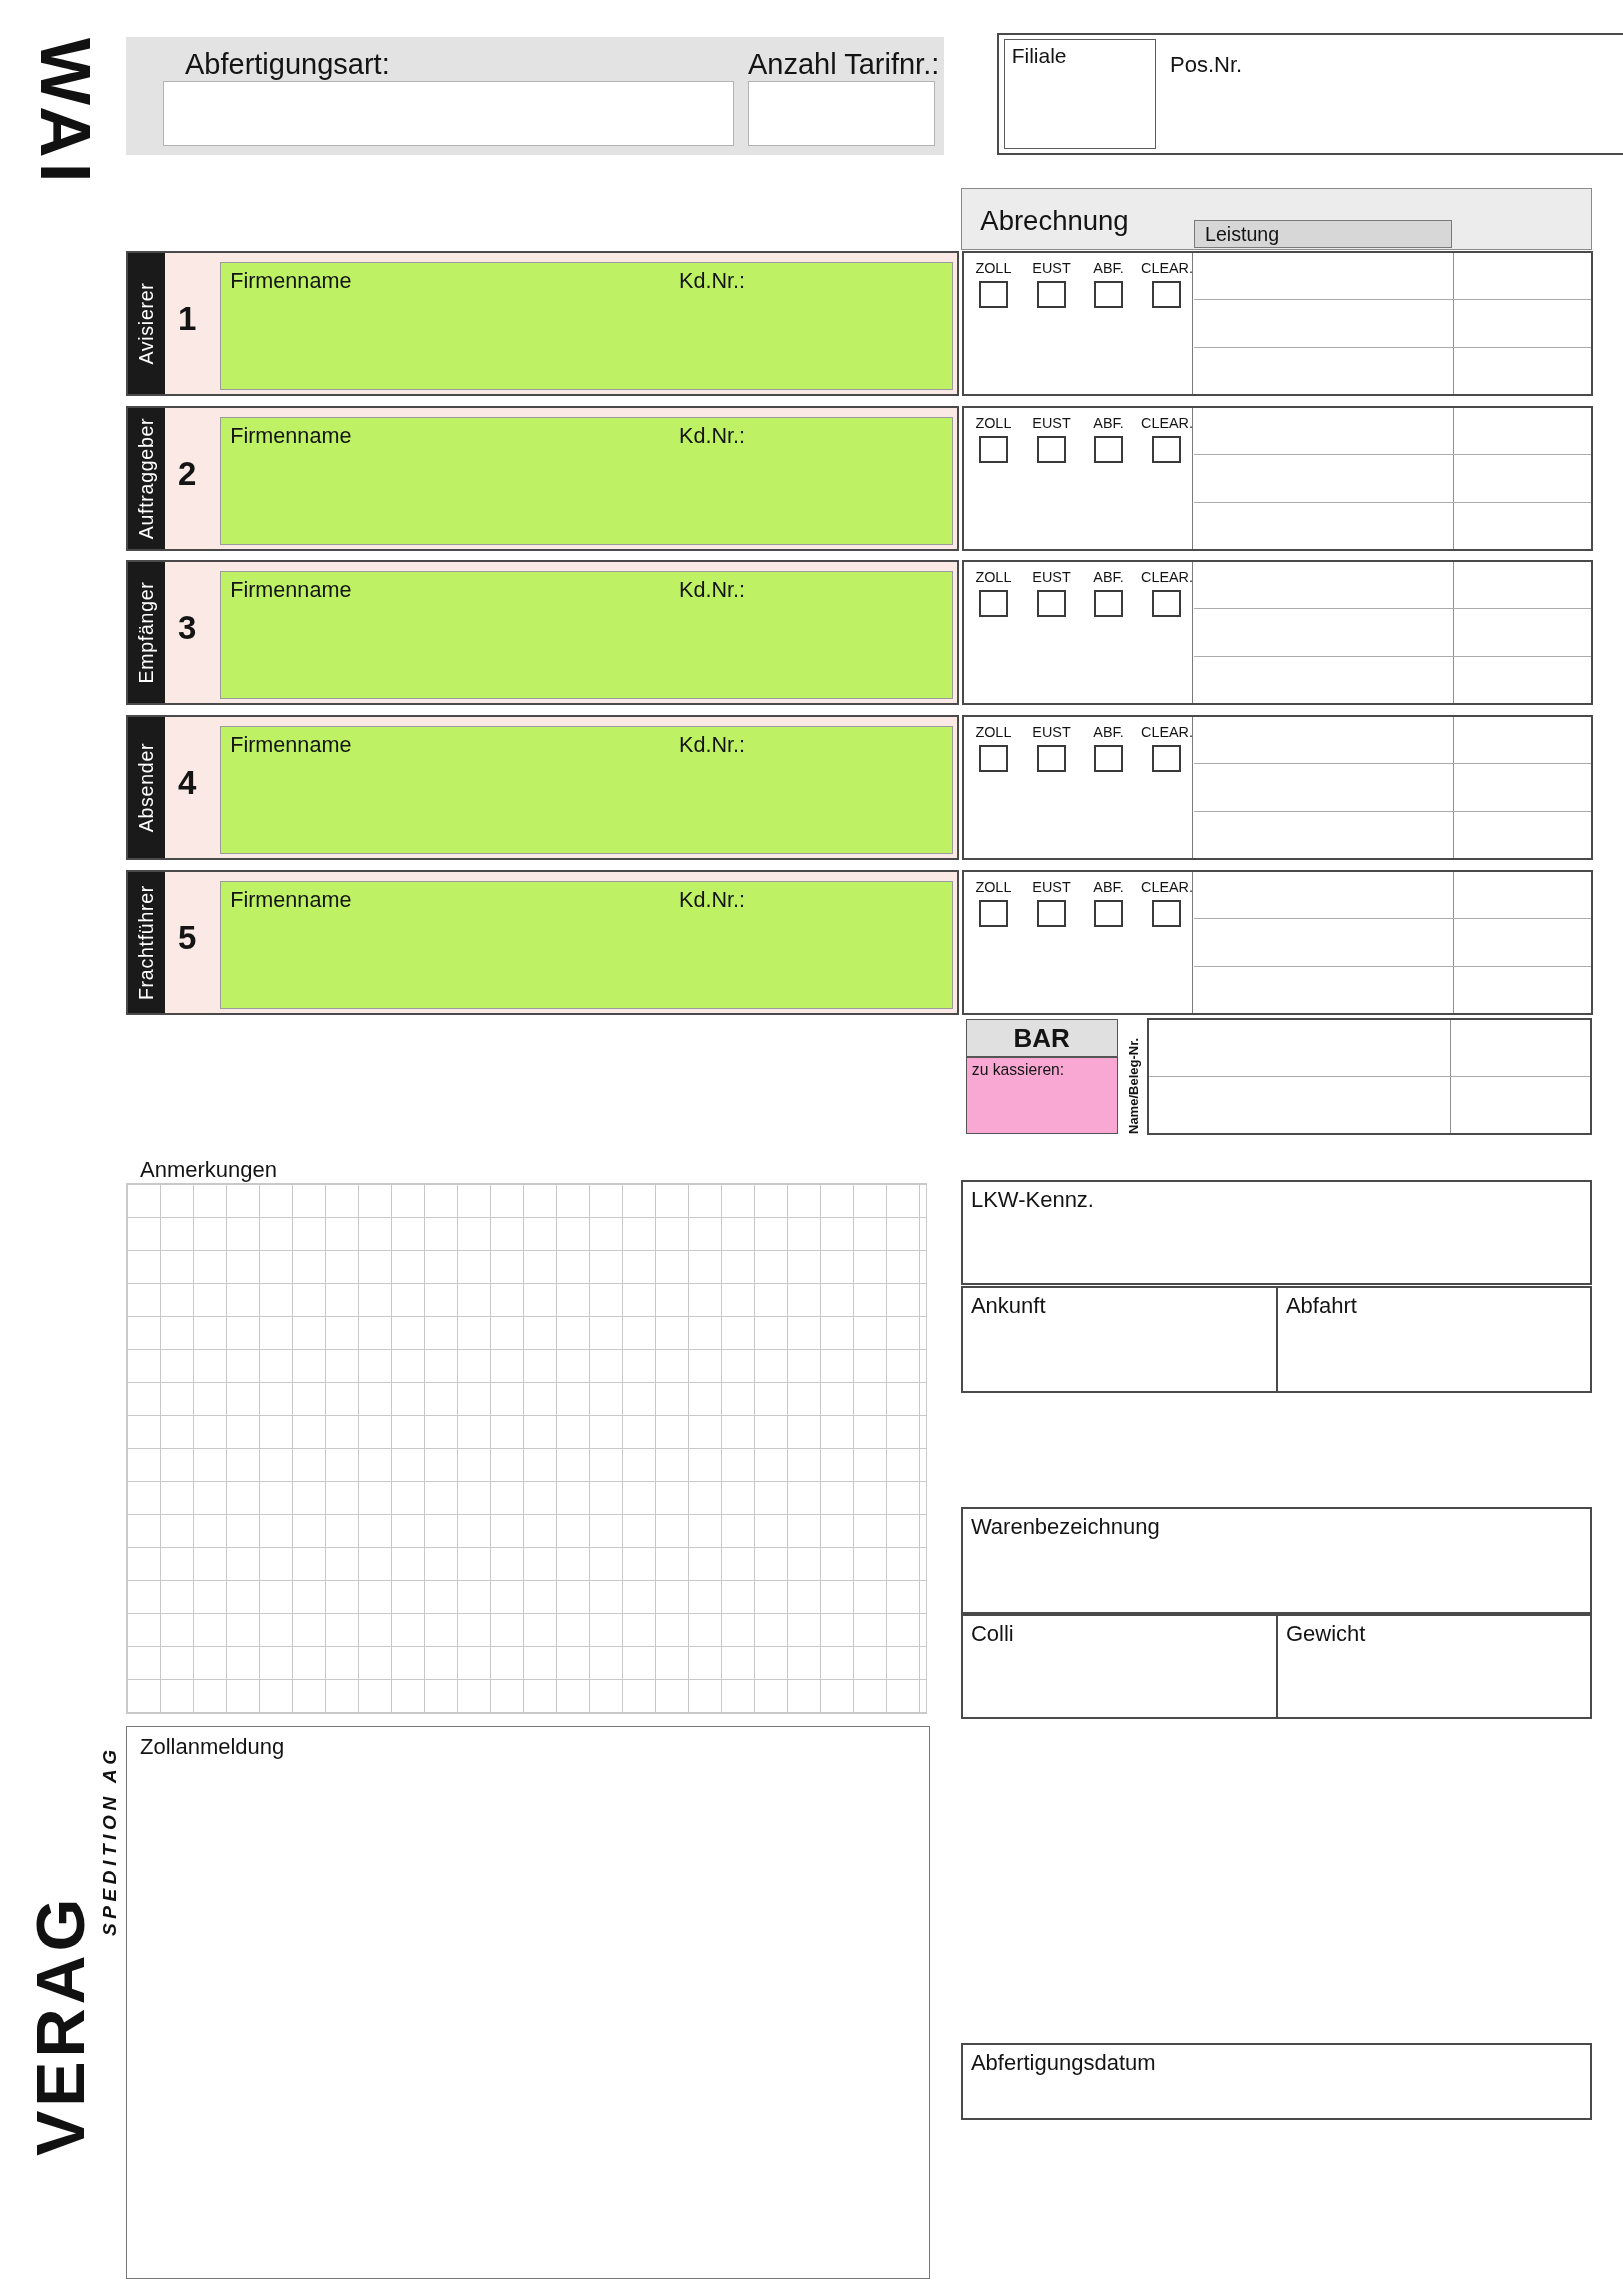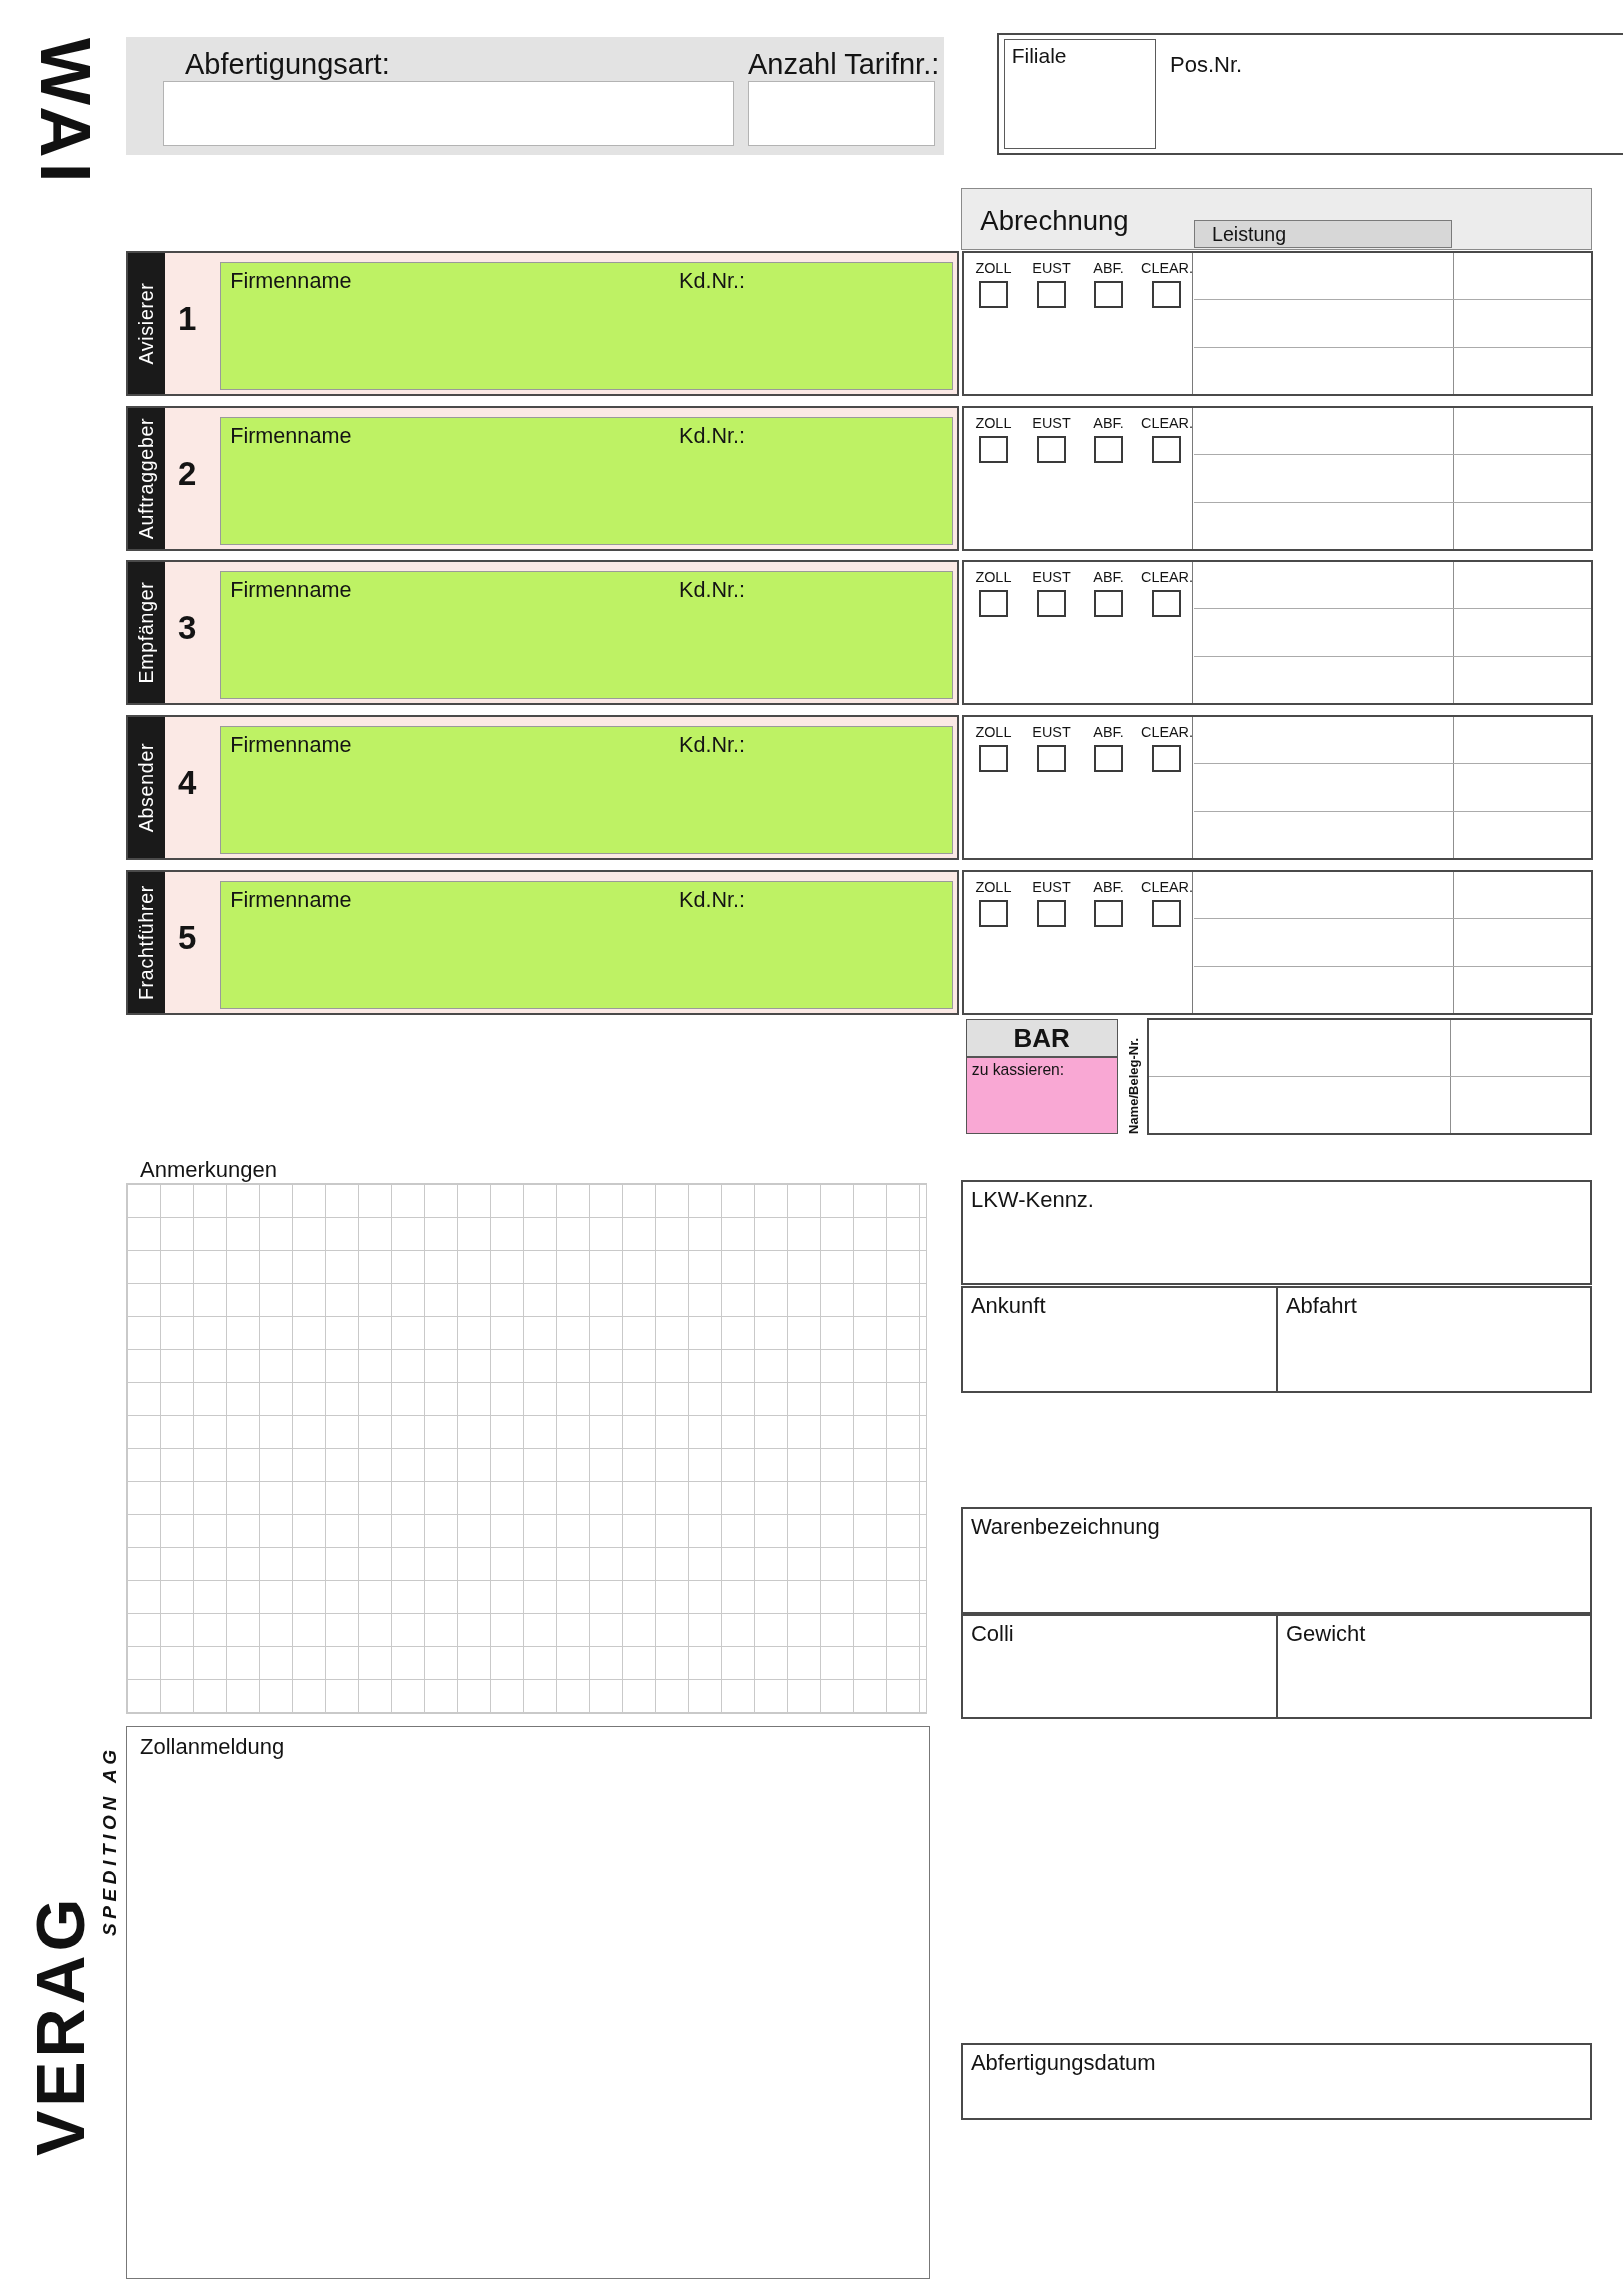--- a/index.html
+++ b/index.html
@@ -27,21 +27,21 @@
 
   .filiale-box { left:961px; top:33px; width:631px; height:122px; border:2px solid var(--border-dark,#4a4a4a); background:#fff;margin-left:36px; }
   .filiale-cell { left:5.2px; top:3.9px; width:152px; height:110px; border:1.3px solid #5a5a5a; background:#fff; }
   .filiale-label { left:6.5px; top:3.9px; font-size:21px; }
   .posnr-label { left:171px; top:17px; font-size:22px; }
 
   
   .abr-header { left:961px; top:188px; width:631px; height:62px; background:var(--panel-gray,#ececec); border:1.3px solid #8a8a8a; }
   .abr-title { left:18.3px; top:15.7px; font-size:27.5px; }
   .abr-cell { top:31px; height:28px; background:var(--cell-gray,#d7d7d7); border:1.3px solid #7a7a7a;
-              font-size:19.6px; padding:2px 0 0 17px; }
+              font-size:19.6px; padding:2px 0 0 10px; }
   .abr-leistung { left:232px; width:258px; }
   .abr-betrag { left:489px; width:139px;margin-top:40px; }
 
   
   .party { left:126px; width:1467px; height:145px; }
   .pleft { left:0; top:0; width:833px; height:145px; background:var(--party-pink,#fbe9e5); border:2px solid var(--border-dark,#4a4a4a); }
   .rolestrip { left:0; top:0; width:37px; height:141px; background:var(--strip-black,#1a1a1a); }
   .roletext { left:0; top:141px; width:141px; height:37px; transform:rotate(-90deg); transform-origin:0 0;
               color:#fff; font-size:19.6px; display:flex; align-items:center; justify-content:center; letter-spacing:0.7px; }
   .pnum { left:50px; top:47px; font-size:33px; font-weight:bold; }

